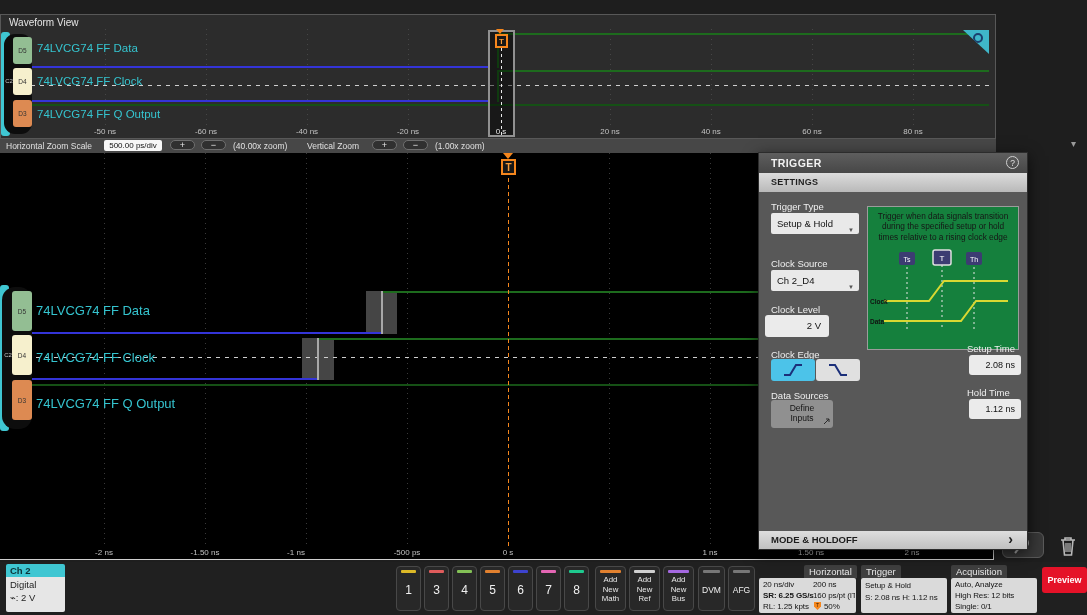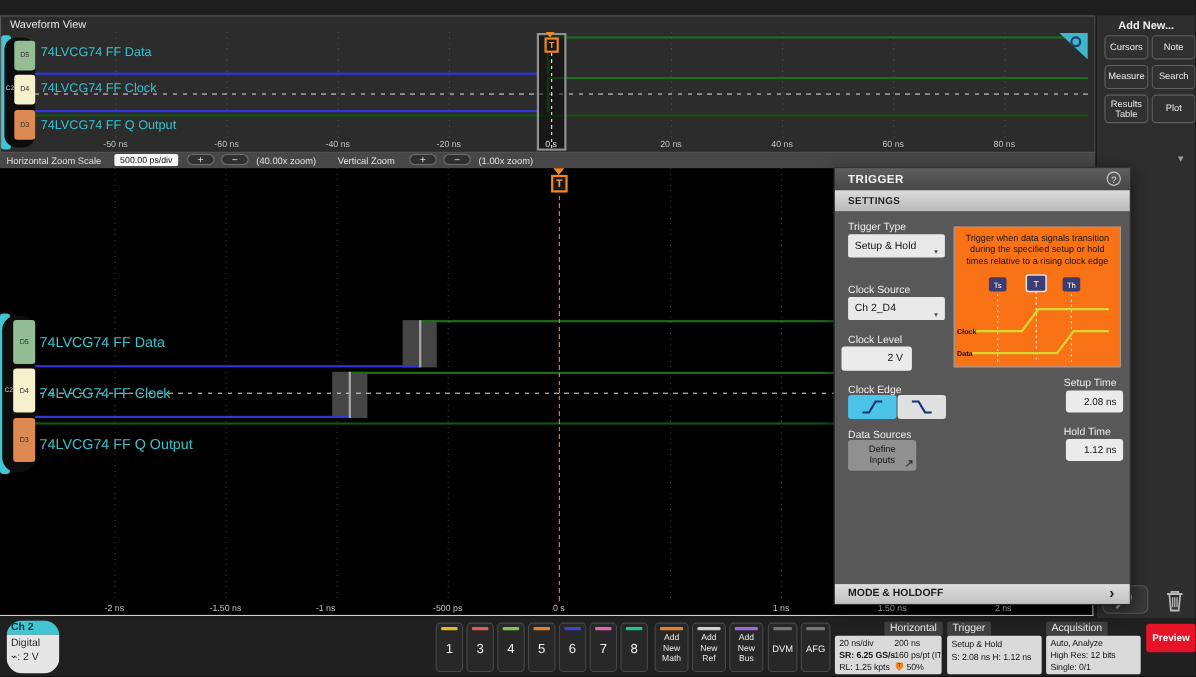--- a/index.html
+++ b/index.html
@@ -127,29 +127,20 @@
     <span class="abs zb-btn" style="left:170px;">+</span>
     <span class="abs zb-btn" style="left:201px;">−</span>
     <span class="abs zb-txt" style="left:233px;">(40.00x zoom)</span>
     <span class="abs zb-txt" style="left:307px;">Vertical Zoom</span>
     <span class="abs zb-btn" style="left:372px;">+</span>
     <span class="abs zb-btn" style="left:403px;">−</span>
     <span class="abs zb-txt" style="left:435px;">(1.00x zoom)</span>
   </div>
   <div class="abs" style="left:1071px;top:138px;color:#9a9a9a;font-size:10px;z-index:2;">▾</div>
 
-  <div id="sidebar" class="abs">
-    <div class="abs" style="left:0;top:4px;width:90px;text-align:center;color:#f0f0f0;font-size:10px;font-weight:bold;">Add New...</div>
-    <div class="abs side-btn" style="left:7px;top:18px;width:40px;height:22px;">Cursors</div>
-    <div class="abs side-btn" style="left:50px;top:18px;width:40px;height:22px;">Note</div>
-    <div class="abs side-btn" style="left:7px;top:45px;width:40px;height:22px;">Measure</div>
-    <div class="abs side-btn" style="left:50px;top:45px;width:40px;height:22px;">Search</div>
-    <div class="abs side-btn" style="left:7px;top:72px;width:40px;height:26px;">Results Table</div>
-    <div class="abs side-btn" style="left:50px;top:72px;width:40px;height:26px;">Plot</div>
-  </div>
 
   <div id="mainplot" class="abs">
 
     <div class="abs vgrid-dark" style="left:104px;top:0;height:394px;"></div>
     <div class="abs vgrid-dark" style="left:205px;top:0;height:394px;"></div>
     <div class="abs vgrid-dark" style="left:306px;top:0;height:394px;"></div>
     <div class="abs vgrid-dark" style="left:407px;top:0;height:394px;"></div>
     <div class="abs vgrid-dark" style="left:609px;top:0;height:394px;"></div>
     <div class="abs vgrid-dark" style="left:710px;top:0;height:394px;"></div>
     <div class="abs vgrid-dark" style="left:811px;top:0;height:394px;"></div>
@@ -203,21 +194,21 @@
     <div class="abs" style="left:0;top:20px;width:268px;height:19px;background:linear-gradient(#dcdcdc,#b9b9b9);">
       <span class="abs" style="left:12px;top:4px;color:#1f1f1f;font-size:9px;font-weight:bold;letter-spacing:.3px;">SETTINGS</span>
     </div>
 
     <span class="abs panel-label" style="left:12px;top:48px;">Trigger Type</span>
     <div class="abs dropdown" style="left:12px;top:60px;width:88px;height:21px;">
       <span>Setup &amp; Hold</span>
       <span class="caret">▼</span>
     </div>
 
-    <div class="abs" style="left:108px;top:53px;width:152px;height:128px;background:#f97316;border:1px solid #9c9c9c;box-sizing:border-box;">
+    <div class="abs" style="left:108px;top:53px;width:152px;height:144px;background:#15803d;border:1px solid #9c9c9c;box-sizing:border-box;">
       <div style="padding:4px 5px 0 5px;color:#161616;font-size:8.3px;line-height:1.25;text-align:center;">Trigger when data signals transition during the specified setup or hold times relative to a rising clock edge</div>
       <svg class="abs" style="left:0px;top:42px;" width="150" height="84" viewBox="0 0 150 84">
         <line x1="39" y1="18" x2="39" y2="80" stroke="#e8e8e8" stroke-width="1" stroke-dasharray="2,3"></line>
         <line x1="74" y1="16" x2="74" y2="80" stroke="#e8e8e8" stroke-width="1" stroke-dasharray="2,3"></line>
         <line x1="106" y1="18" x2="106" y2="80" stroke="#e8e8e8" stroke-width="1" stroke-dasharray="2,3"></line>
         <polyline points="16,52 61,52 76,32 140,32" fill="none" stroke="#d8d832" stroke-width="2"></polyline>
         <polyline points="16,72 93,72 108,52 140,52" fill="none" stroke="#d8d832" stroke-width="2"></polyline>
         <text x="2" y="55" font-size="6.5" font-weight="bold" fill="#111">Clock</text>
         <text x="2" y="75" font-size="6.5" font-weight="bold" fill="#111">Data</text>
         <rect x="31" y="3" width="16" height="13" rx="2" fill="#3c3c72"></rect>
@@ -278,21 +269,21 @@
   </div>
   <div class="abs" style="left:1053px;top:531px;width:30px;height:30px;z-index:4;">
     <svg width="30" height="30" viewBox="0 0 30 30">
       <path d="M8,9 h14 M12,9 v-2 h6 v2 M10,9 l1.5,15 h7 l1.5,-15" fill="none" stroke="#b9b9b9" stroke-width="1.6"></path>
       <path d="M13,12 v9 M15,12 v9 M17,12 v9" stroke="#b9b9b9" stroke-width="1.2"></path>
     </svg>
   </div>
 
   <div id="bottombar" class="abs">
 
-    <div class="abs" style="left:6px;top:2px;width:48px;height:48px;border-radius:14px;overflow:hidden;">
+    <div class="abs" style="left:6px;top:2px;width:59px;height:48px;border-radius:2px;overflow:hidden;">
       <div style="height:13px;background:#3fc6d2;color:#0c3237;font-size:9.5px;font-weight:bold;padding-left:4px;line-height:13px;">Ch 2</div>
       <div style="height:35px;background:#e6e6e6;color:#1f1f1f;font-size:9.5px;padding:2px 0 0 4px;line-height:1.35;">
         <div>Digital</div>
         <div>⌁: 2 V</div>
       </div>
     </div>
 
     <div class="abs dig-btn" style="left:396px;top:4px;">
         <div class="dig-bar" style="background: rgb(220, 185, 39);"></div>
         <div class="dig-num">1</div>

